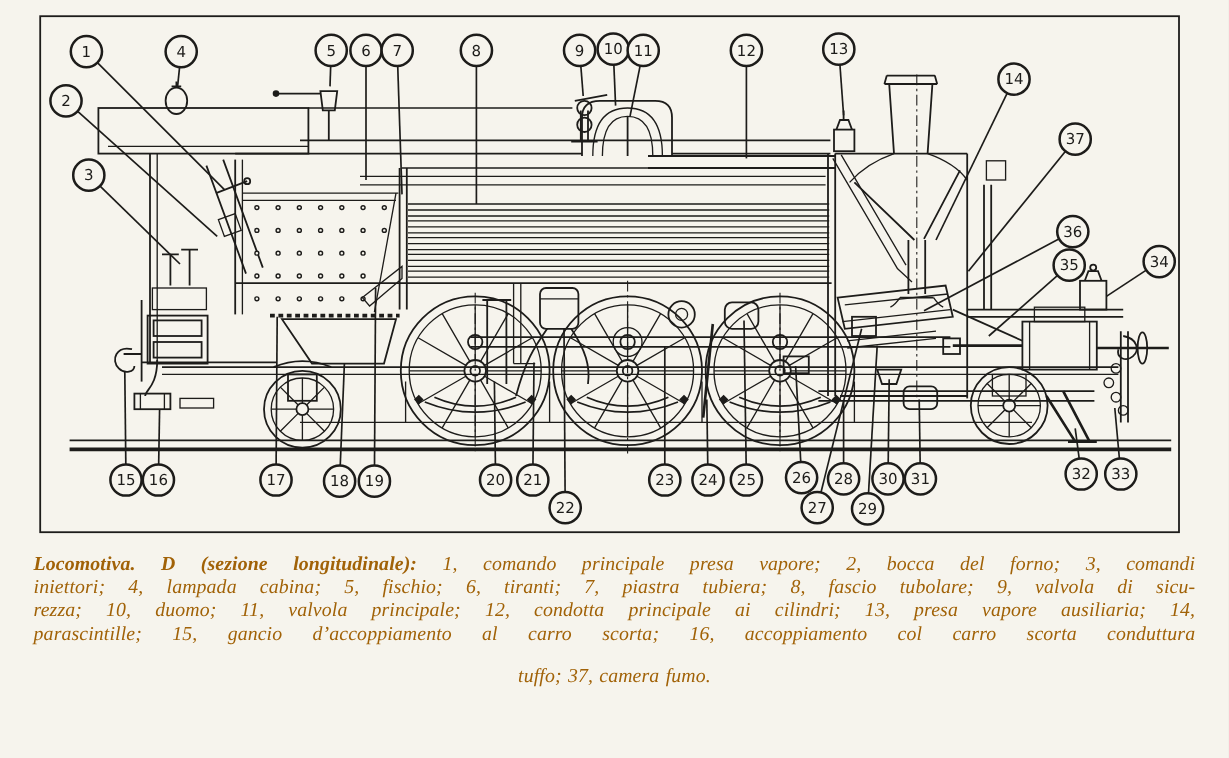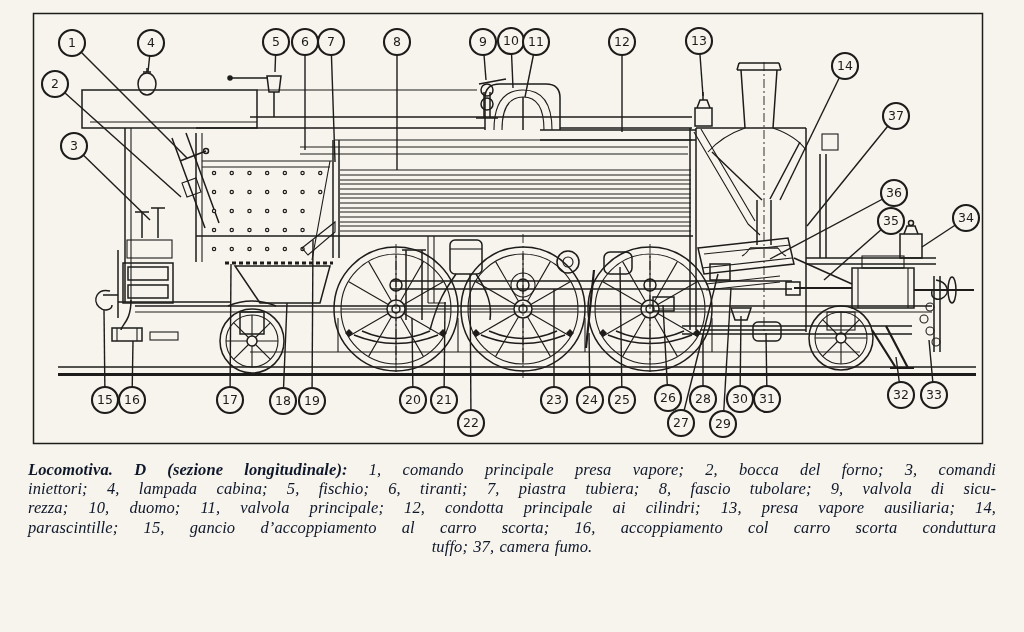--- a/index.html
+++ b/index.html
@@ -8,25 +8,25 @@
   svg.diagram{position:absolute;left:0;top:0;}
   
   .ink{stroke:#1d1c1a;fill:none;stroke-width:1.5;}
   .s1{stroke-width:1.1}.s2{stroke-width:2.2}
   .cl{stroke:#1d1c1a;fill:none;stroke-width:.9;stroke-dasharray:9 3 2 3;}
   .callout-line{stroke:#1d1c1a;stroke-width:1.4;fill:none;}
   .callout-circ{stroke:#1d1c1a;stroke-width:2.1;fill:#f6f4ed;}
   .callout-num{font-family:"DejaVu Sans", sans-serif;font-size:12.5px;fill:#1d1c1a;
                text-anchor:middle;}
   .caption{position:absolute;left:28px;top:452px;width:968px;padding-top:8px;
-           font-style:italic;font-size:16.5px;line-height:19.2px;color:#0f172a;
+           font-style:italic;font-size:16.5px;line-height:19.2px;color:#a16207;
            letter-spacing:.1px;word-spacing:1px;}
   .cap-line{white-space:nowrap;}
   .cap-just{text-align:justify;text-align-last:justify;white-space:normal;}
-  .cap-center{text-align:center;}
+  .cap-center{text-align:center;margin-top:16px;}
   .cap-title{font-weight:700;}
 </style>
 </head>
 <body>
 
 <div class="page">
 
 <svg class="diagram" width="1024" height="452" viewBox="0 0 1024 452">
   <defs>
     <g id="drvwheel" class="ink">

